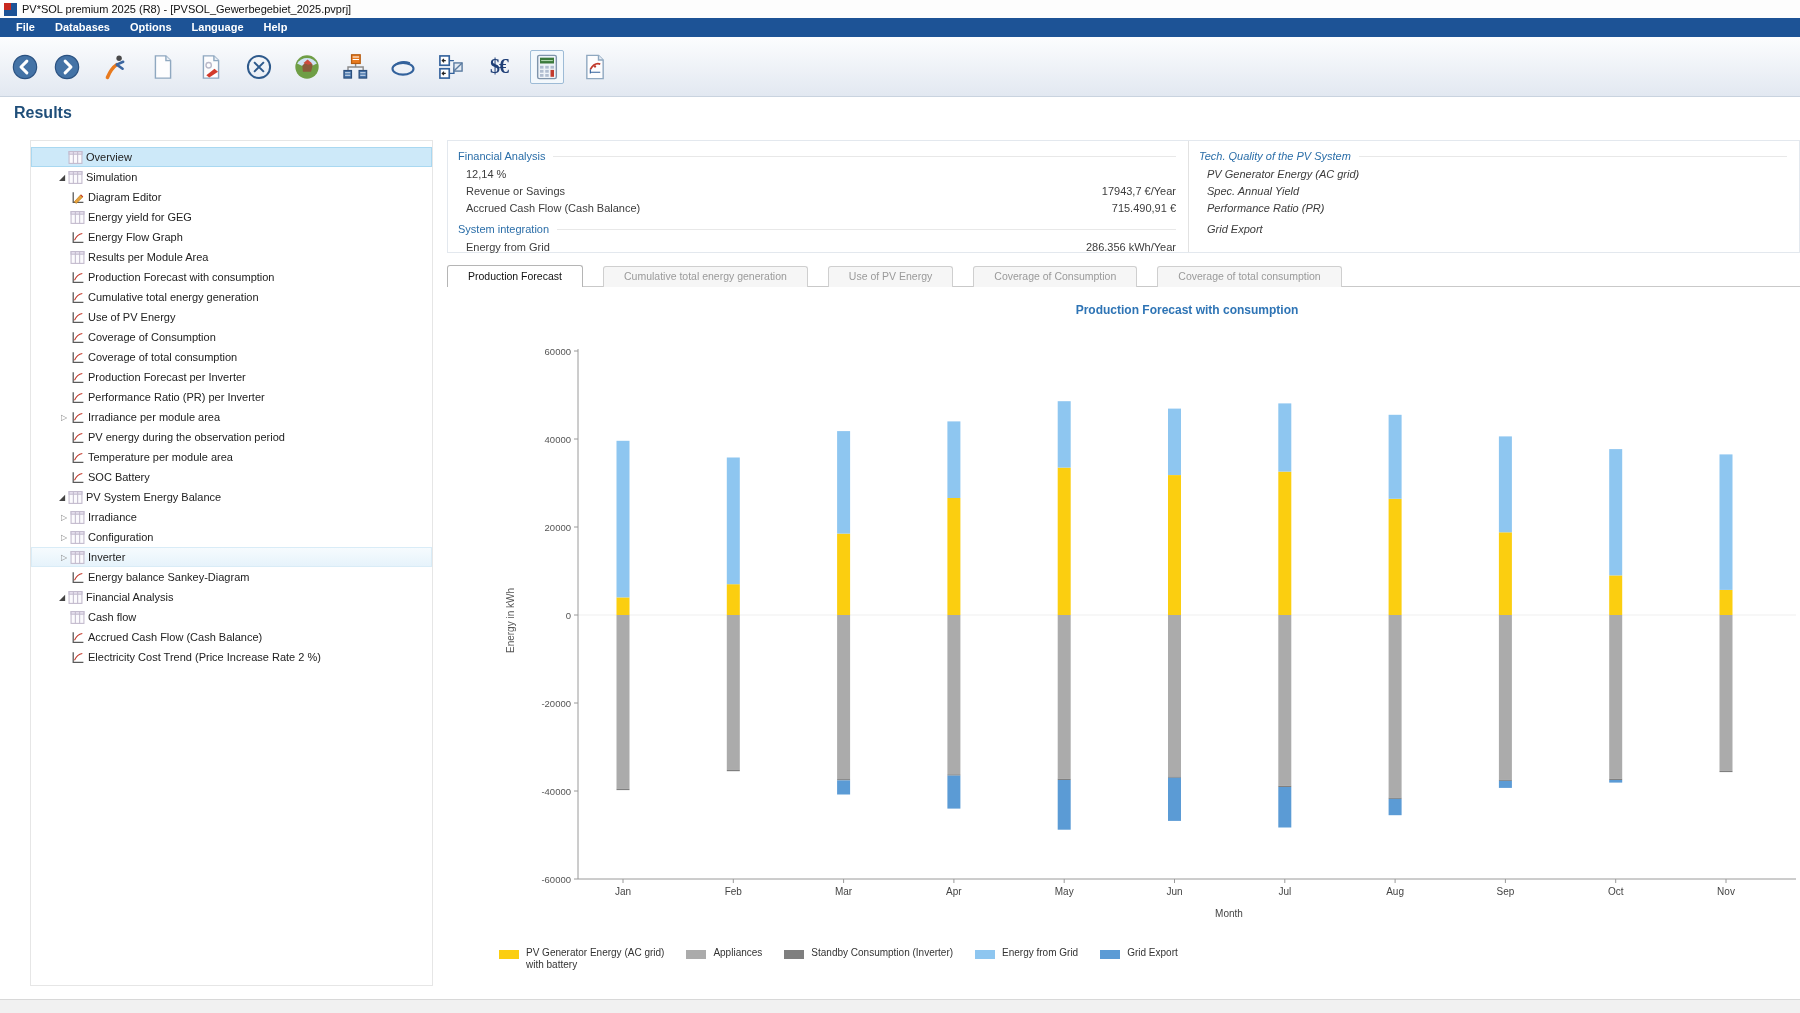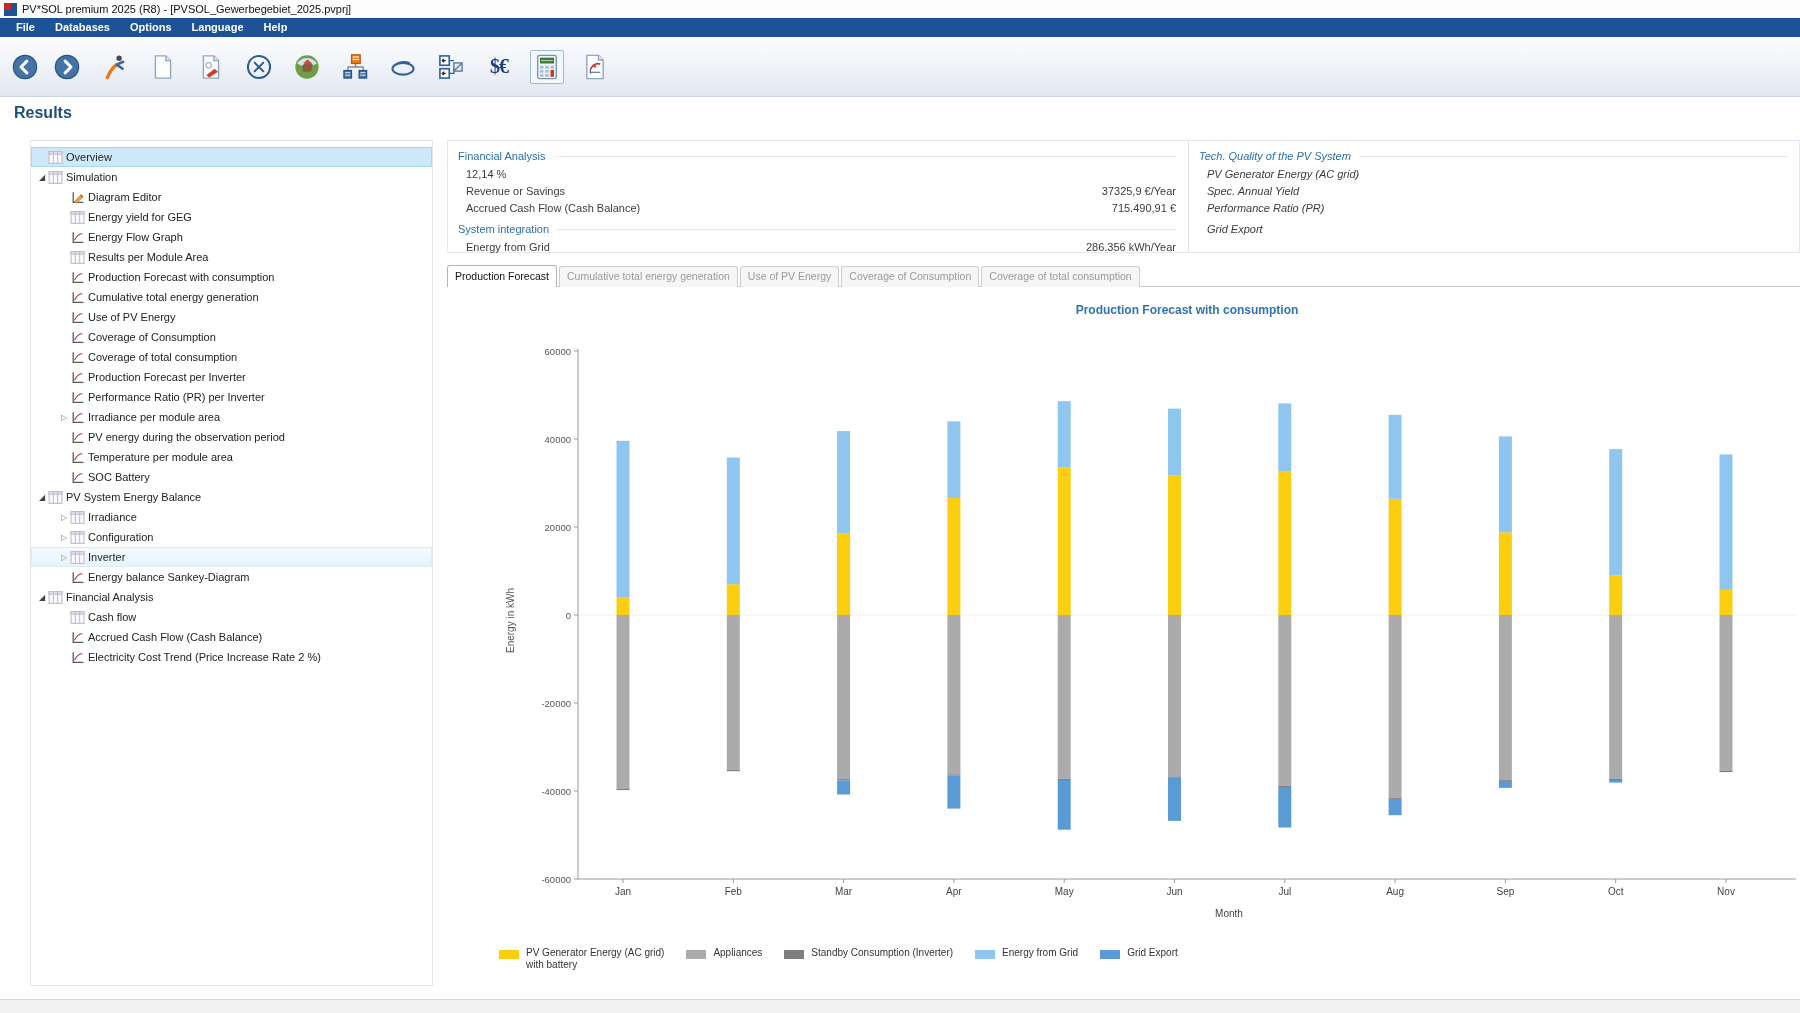--- a/index.html
+++ b/index.html
@@ -29,21 +29,21 @@
   .money-glyph { font-size:20px; font-weight:bold; color:#1f3f77; font-family:"Liberation Serif", serif; letter-spacing:-1px; }
 
   
   .page-title { position:absolute; left:14px; top:104px; font-size:16px; font-weight:bold; color:#1f4e79; }
 
   
   .tree-panel { position:absolute; left:30px; top:140px; width:403px; height:846px; background:#fff;
     border:1px solid #e6e6e6; overflow:hidden; padding-top:6px; }
   .tree-row { height:20px; display:flex; align-items:center; font-size:11px; color:#222; cursor:default;
     border:1px solid transparent; }
-  .tree-row.lv0 { padding-left:4px; }
+  .tree-row.lv0 { padding-left:24px; }
   .tree-row.lv1 { padding-left:26px; }
   .tree-row.selected { background:#cde9f9; border-color:#a9d8f1; }
   .tree-row.hover { background:linear-gradient(#f6fbfe,#e6f3fb); border-color:#d9ecf7; }
   .exp { width:12px; font-size:8px; color:#444; display:inline-block; text-align:center; flex:0 0 12px; }
   .exp.hollow { color:#8a8a8a; }
   .tree-ic { width:15px; height:15px; margin-right:3px; flex:0 0 15px; }
   .tree-ic svg { width:15px; height:15px; }
 
   
   .summary { position:absolute; left:447px; top:140px; width:1353px; height:113px; background:#fff;
@@ -53,22 +53,22 @@
   .sum-header { display:flex; align-items:center; height:18px; }
   .sum-header span { font-size:11px; color:#2b6ea8; white-space:nowrap; }
   .sum-header .rule { flex:1; border-top:1px solid #e8e8e8; margin-left:8px; }
   .sum-row { display:flex; height:17px; align-items:center; font-size:11px; color:#3c3c3c; padding-left:8px; }
   .sum-row .lbl { flex:1; }
   .sum-row .val { text-align:right; color:#3c3c3c; }
   .sum-sub { margin-top:4px; }
 
   
   .tabs { position:absolute; left:447px; top:265px; height:22px; display:flex; align-items:flex-end; z-index:3; }
-  .tab { height:21px; line-height:19px; padding:0 7px; font-size:10.5px; color:#9a9a9a; background:#f6f6f6;
-    border:1px solid #cfcfcf; border-bottom:none; border-radius:3px 3px 0 0; margin-right:2px; cursor:default; }
+  .tab { height:21px; line-height:19px; padding:0 20px; font-size:10.5px; color:#9a9a9a; background:#f6f6f6;
+    border:1px solid #cfcfcf; border-bottom:none; border-radius:3px 3px 0 0; margin-right:20px; cursor:default; }
   .tab.active { background:#fff; color:#111; border-color:#b5b5b5; height:22px; line-height:21px; position:relative; z-index:4; }
 
   
   .chart-card { position:absolute; left:447px; top:286px; width:1353px; height:712px; background:#fff;
     border-top:1px solid #c9c9c9; }
   .chart-title { position:absolute; left:740px; top:16px; transform:translateX(-50%); font-size:12px;
     font-weight:bold; color:#2e74b5; white-space:nowrap; }
   .ylabel { position:absolute; left:58px; top:366px; transform:rotate(-90deg); transform-origin:0 0;
     font-size:10px; color:#555; white-space:nowrap; }
   .chart-svg-wrap { position:absolute; left:0; top:38px; width:1353px; height:620px; }
@@ -433,21 +433,21 @@
       <div class="sum-header">
         <span>Financial Analysis</span>
           <div class="rule"></div>
       </div>
       <div id="fin-rows">
           <div class="sum-row">
             <span class="val">12,14 %</span>
           </div>
           <div class="sum-row">
             <span class="lbl">Revenue or Savings</span>
-            <span class="val">37325,9 €/Year</span>
+            <span class="val">17943,7 €/Year</span>
           </div>
           <div class="sum-row">
             <span class="lbl">Accrued Cash Flow (Cash Balance)</span>
             <span class="val">715.490,91 €</span>
           </div>
         </div>
       <div class="sum-header sum-sub">
         <span>System integration</span>
           <div class="rule"></div>
       </div>

